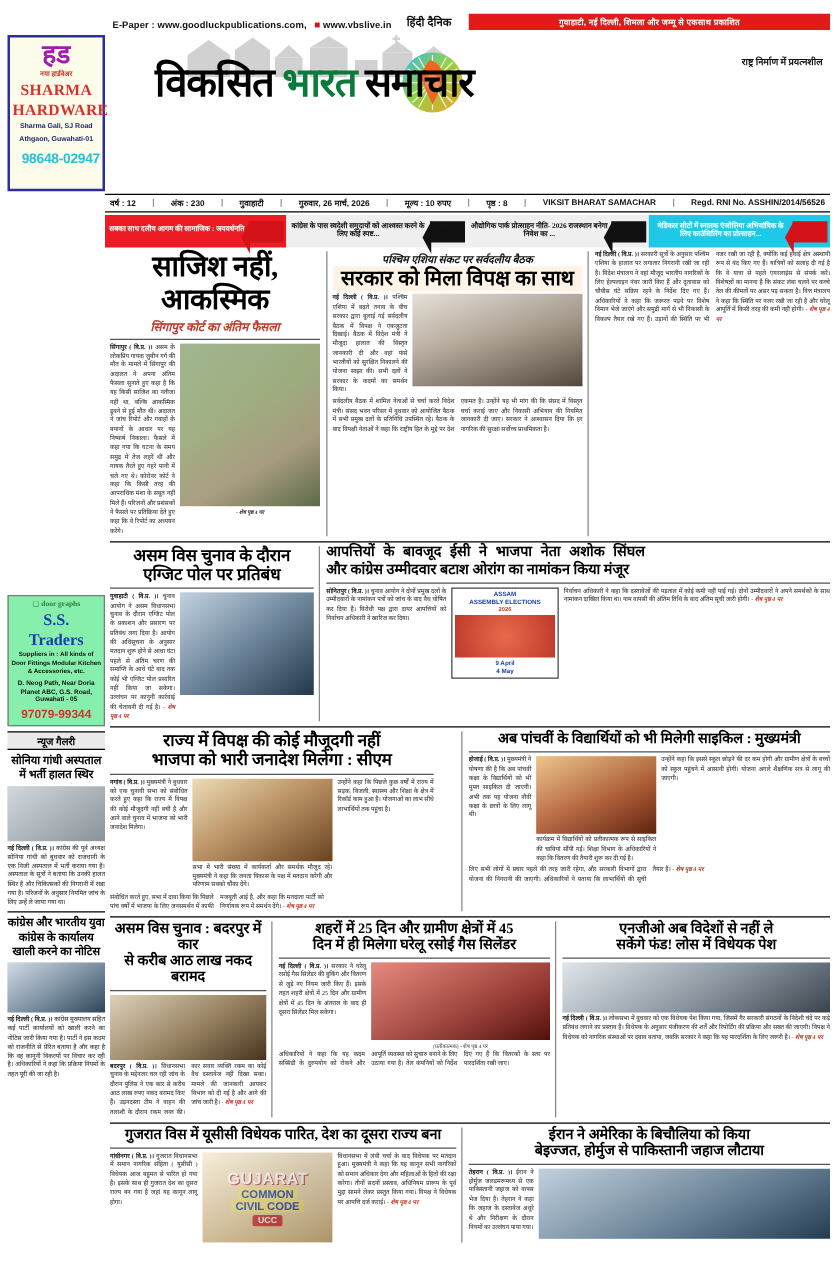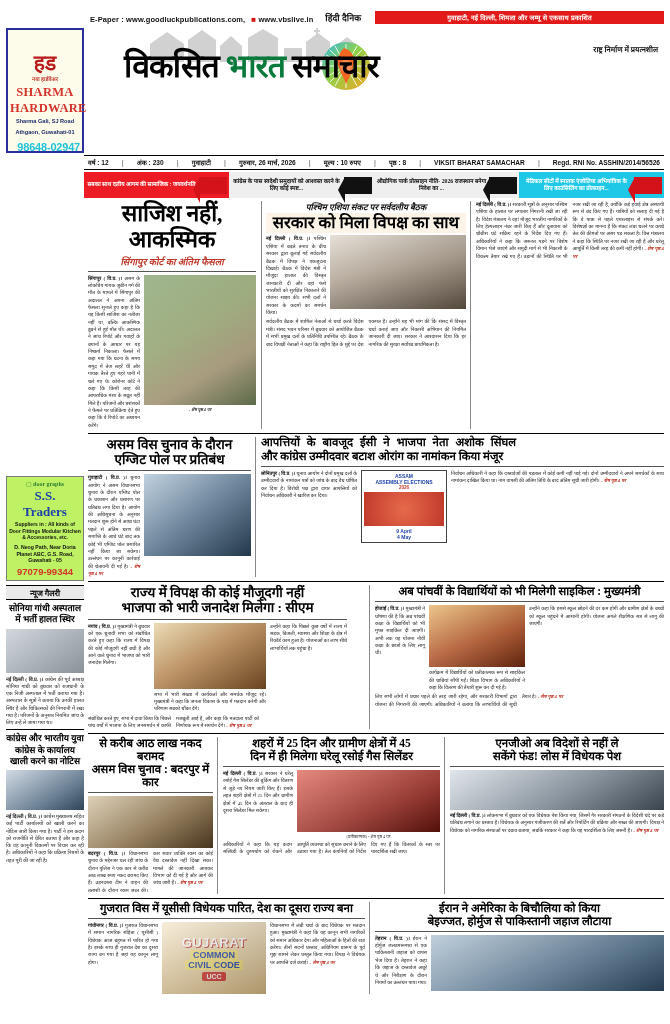--- a/index.html
+++ b/index.html
@@ -21,21 +21,21 @@
   .hindi-daily { font-family:"Liberation Sans",sans-serif; font-size:9px; font-weight:700; color:#111; margin-left:6px; }
   .redstrip { flex:1; background:#e31a1a; color:#fff; font-size:6.5px; font-family:"Liberation Sans",sans-serif;
               text-align:center; padding:2px 3px; margin-left:8px; font-weight:700; letter-spacing:.2px; }
 
   
   .masthead-wrap { display:flex; }
   .ad-sharma {
     width:78px; flex:0 0 78px; border:2px solid #2b2f9b; background:#fdfbe9;
     text-align:center; padding:3px 2px 4px; height:125px;
   }
-  .sh-glyph { font-size:21px; color:#b91c1c; font-weight:700; line-height:1; margin-top:20px; font-family:"Liberation Serif",serif;}
+  .sh-glyph { font-size:21px; color:#a21caf; font-weight:700; line-height:1; margin-top:0; font-family:"Liberation Serif",serif;}
   .sh-sub { font-size:5.5px; color:#c0392b; font-weight:700; margin-top:1px;}
   .sh-name { font-family:"Liberation Serif",serif; color:#d4342a; font-size:12.5px; font-weight:700; line-height:1.05; margin-top:3px; letter-spacing:.3px;}
   .sh-addr { font-family:"Liberation Sans",sans-serif; font-size:5.6px; color:#1b2a6b; line-height:1.35; margin-top:3px; font-weight:700;}
   .sh-phone { font-family:"Liberation Sans",sans-serif; font-size:11px; color:#23c2d8; font-weight:700; margin-top:5px; letter-spacing:-.2px;text-align:right;}
 
   .masthead { flex:1; padding-left:4px; position:relative; height:125px; }
   .skyline { position:absolute; left:60px; top:0px; height:34px; width:230px; opacity:.85; }
   .tagline { position:absolute; right:6px; top:16px; font-size:7.5px; color:#111; font-weight:700;}
   .mast-title {
     position:absolute; left:0; top:22px; width:100%;
@@ -71,21 +71,21 @@
   .arrowL { position:relative; }
   .arrowL:before{content:""; position:absolute; left:-6px; top:0; bottom:0; width:0; height:0;
     border-top:13px solid transparent; border-bottom:13px solid transparent; border-right:7px solid currentColor;}
 
   
   .body-grid { display:flex; gap:4px; margin-top:3px; }
   .col-ads { width:78px; flex:0 0 78px; }
   .col-main { flex:1; }
 
   
-  .adbox { border:1px solid #7a7a7a; margin-bottom:4px; text-align:center; padding:3px 2px; background:#bef264;}
+  .adbox { border:1px solid #7a7a7a; margin-bottom:4px; text-align:center; padding:3px 2px; background:#86efac;}
   .ss-logo{ font-size:6px; color:#2e7d32; font-weight:700;}
   .ss-name{ font-family:"Liberation Serif",serif; color:#1c3faa; font-size:13px; font-weight:700; line-height:1.05; margin-top:2px;}
   .ss-desc{ font-family:"Liberation Sans",sans-serif; font-size:5px; font-weight:700; color:#111; line-height:1.3; margin-top:3px;}
   .ss-addr{ font-family:"Liberation Sans",sans-serif; font-size:5.2px; font-weight:700; color:#111; line-height:1.3; margin-top:3px;}
   .ss-phone{ font-family:"Liberation Sans",sans-serif; font-size:9.5px; font-weight:700; color:#d4342a; margin-top:2px;}
 
   .guptan { border:1px solid #999; padding:4px 2px; text-align:center; margin-bottom:4px;}
   .guptan-t{ font-size:12px; color:#0a7a3c; font-weight:700; font-family:"Liberation Serif",serif;}
   .guptan-s{ font-size:4.8px; color:#333; margin-top:2px; line-height:1.3;}
   .guptan-b{ font-size:5px; color:#c0392b; margin-top:2px; font-weight:700;}
@@ -443,22 +443,22 @@
             <span>लिए सभी लोगों में प्रचार पहले की तरह जारी रहेगा, और सरकारी विभागों द्वारा योजना की निगरानी की जाएगी। अधिकारियों ने बताया कि लाभार्थियों की सूची तैयार है।</span> <span class="more">- शेष पृष्ठ 4 पर</span>
           </div>
         </div>
       </div>
 
       <div class="rulebox"></div>
 
       <div style="display:flex; gap:5px;">
 
         <div style="width:130px; flex:0 0 130px; border-right:.6px solid #888; padding-right:4px;">
+          <div class="hl hl-sm">असम विस चुनाव : बदरपुर में कार</div>
           <div class="hl hl-sm">से करीब आठ लाख नकद बरामद</div>
-          <div class="hl hl-sm">असम विस चुनाव : बदरपुर में कार</div>
           <div class="rulethin"></div>
           <div class="ph p-cash" style="height:52px;"></div>
           <div class="btxt cols2" style="margin-top:2px;">
             <b class="dateline">बदरपुर ( वि.प्र. )।</b> <span>विधानसभा चुनाव के मद्देनजर चल रही जांच के दौरान पुलिस ने एक कार से करीब आठ लाख रुपए नकद बरामद किए हैं। उड़नदस्ता टीम ने वाहन की तलाशी के दौरान रकम जब्त की। कार सवार व्यक्ति रकम का कोई वैध दस्तावेज नहीं दिखा सका। मामले की जानकारी आयकर विभाग को दी गई है और आगे की जांच जारी है।</span>
             <span class="more">- शेष पृष्ठ 4 पर</span>
           </div>
         </div>
 
         <div style="width:222px; flex:0 0 222px; border-right:.6px solid #888; padding-right:4px;">
           <div class="hl hl-sm">शहरों में 25 दिन और ग्रामीण क्षेत्रों में 45</div>

